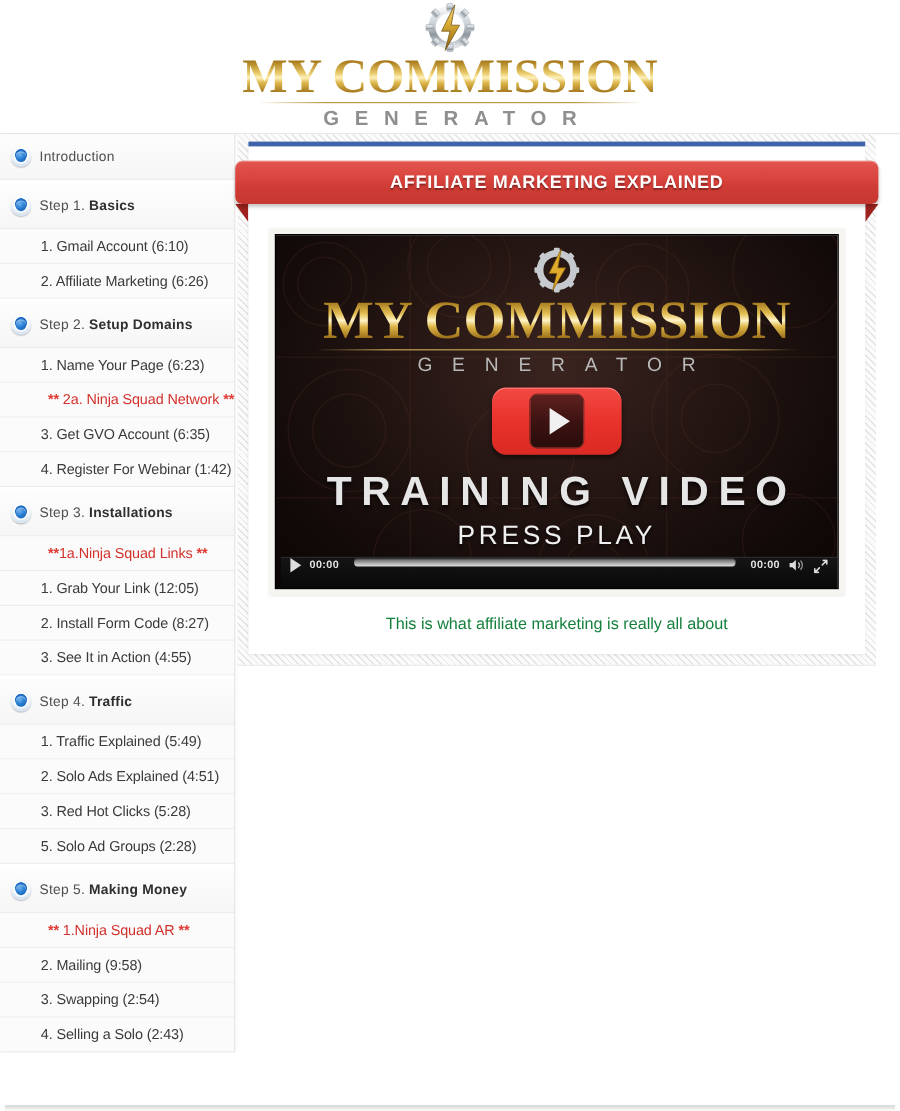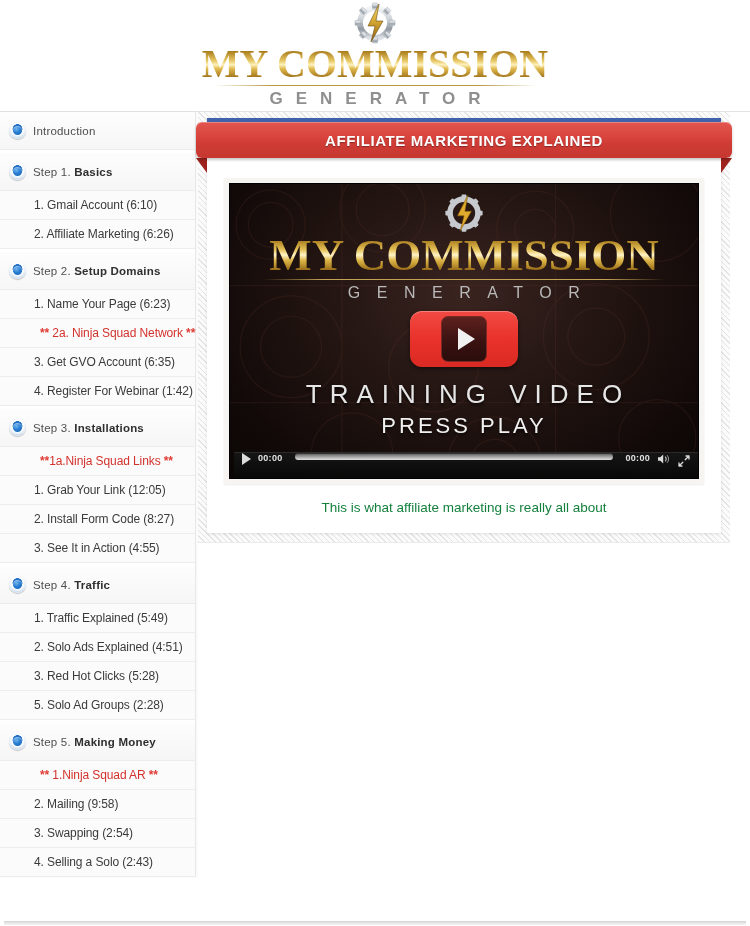--- a/index.html
+++ b/index.html
@@ -168,20 +168,21 @@
     background: #ffffff;
     border-top: 4px solid #3f62ab;
     padding: 0 0 18px 0;
     box-shadow: 0 1px 3px rgba(0,0,0,0.10);
   }
 
   
   .ribbon-wrap {
     position: relative;
     height: 42px;
+    margin-top: 12px;
   }
   .ribbon {
     position: absolute;
     left: -11px;
     right: -11px;
     top: 0;
     height: 36px;
     background: linear-gradient(to bottom, #e2564f 0%, #d8423c 45%, #cf3b35 60%, #c63831 100%);
     border-radius: 6px;
     box-shadow: 0 2px 3px rgba(0,0,0,0.22), inset 0 1px 0 rgba(255,255,255,0.28);
@@ -282,25 +283,26 @@
   }
   .play-tri {
     width: 0; height: 0;
     border-left: 17px solid #f0f0f0;
     border-top: 11px solid transparent;
     border-bottom: 11px solid transparent;
     margin-left: 5px;
   }
   .v-line1 {
     margin-top: 12px;
-    font-size: 26px;
+    font-size: 34px;
     letter-spacing: 8px;
     color: #e6e6e6;
     padding-left: 8px;
     text-shadow: 0 2px 3px rgba(0,0,0,0.7);
+    font-weight: bold;
   }
   .v-line2 {
     margin-top: 3px;
     font-size: 22px;
     letter-spacing: 3px;
     color: #f0f0f0;
     text-shadow: 0 2px 3px rgba(0,0,0,0.7);
   }
   
   .controls {

